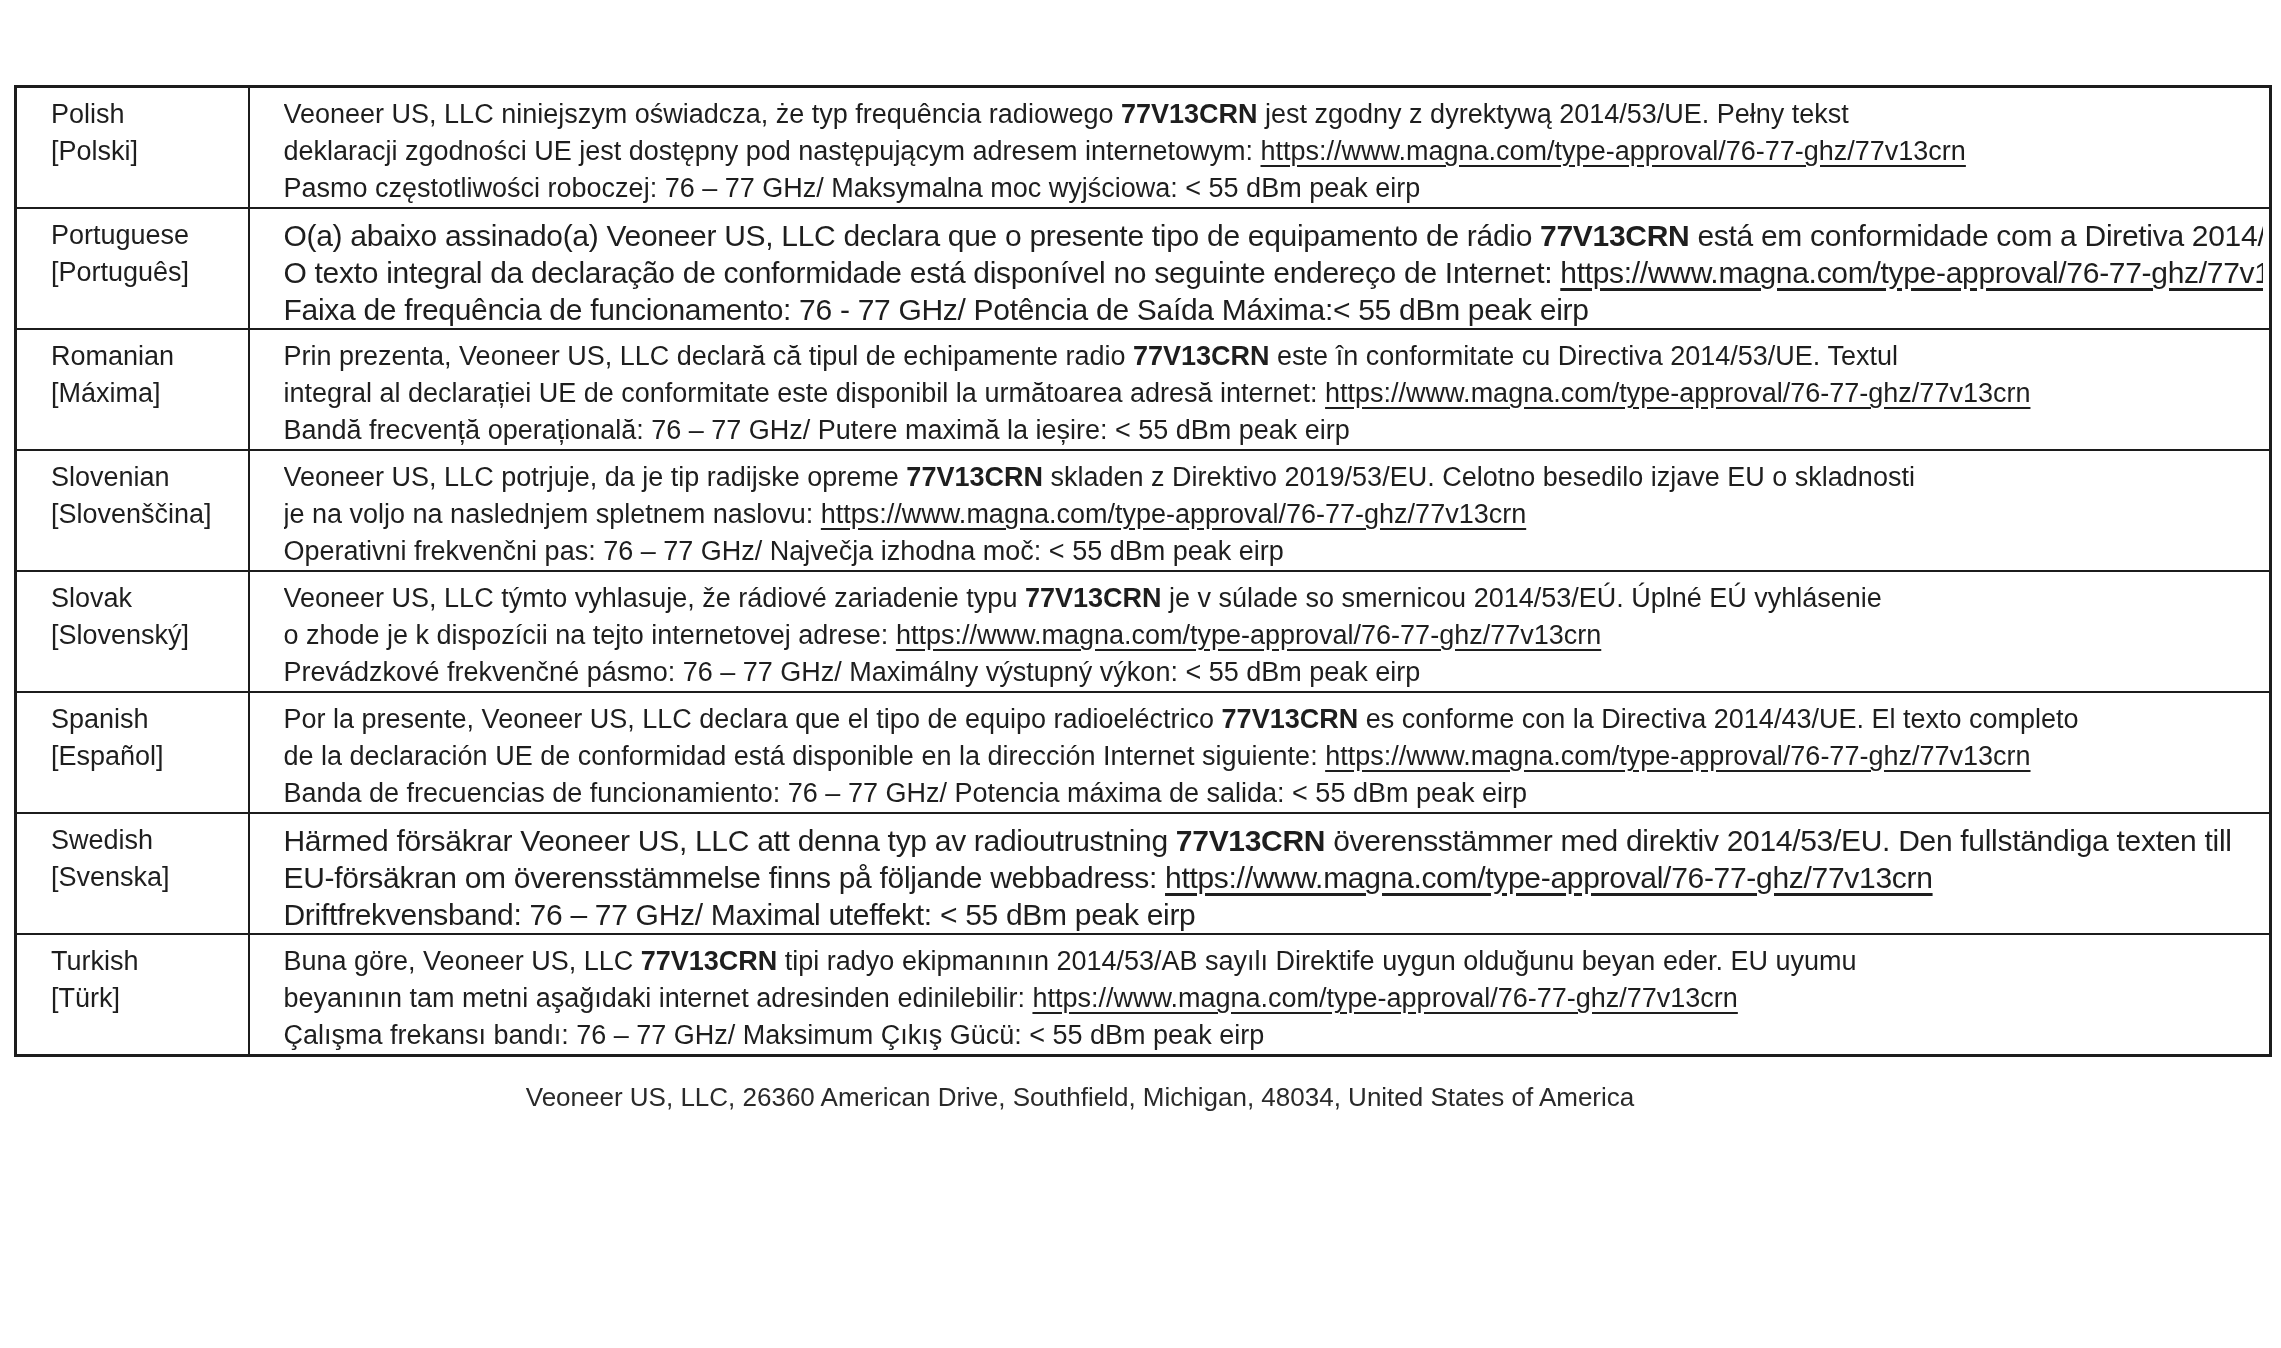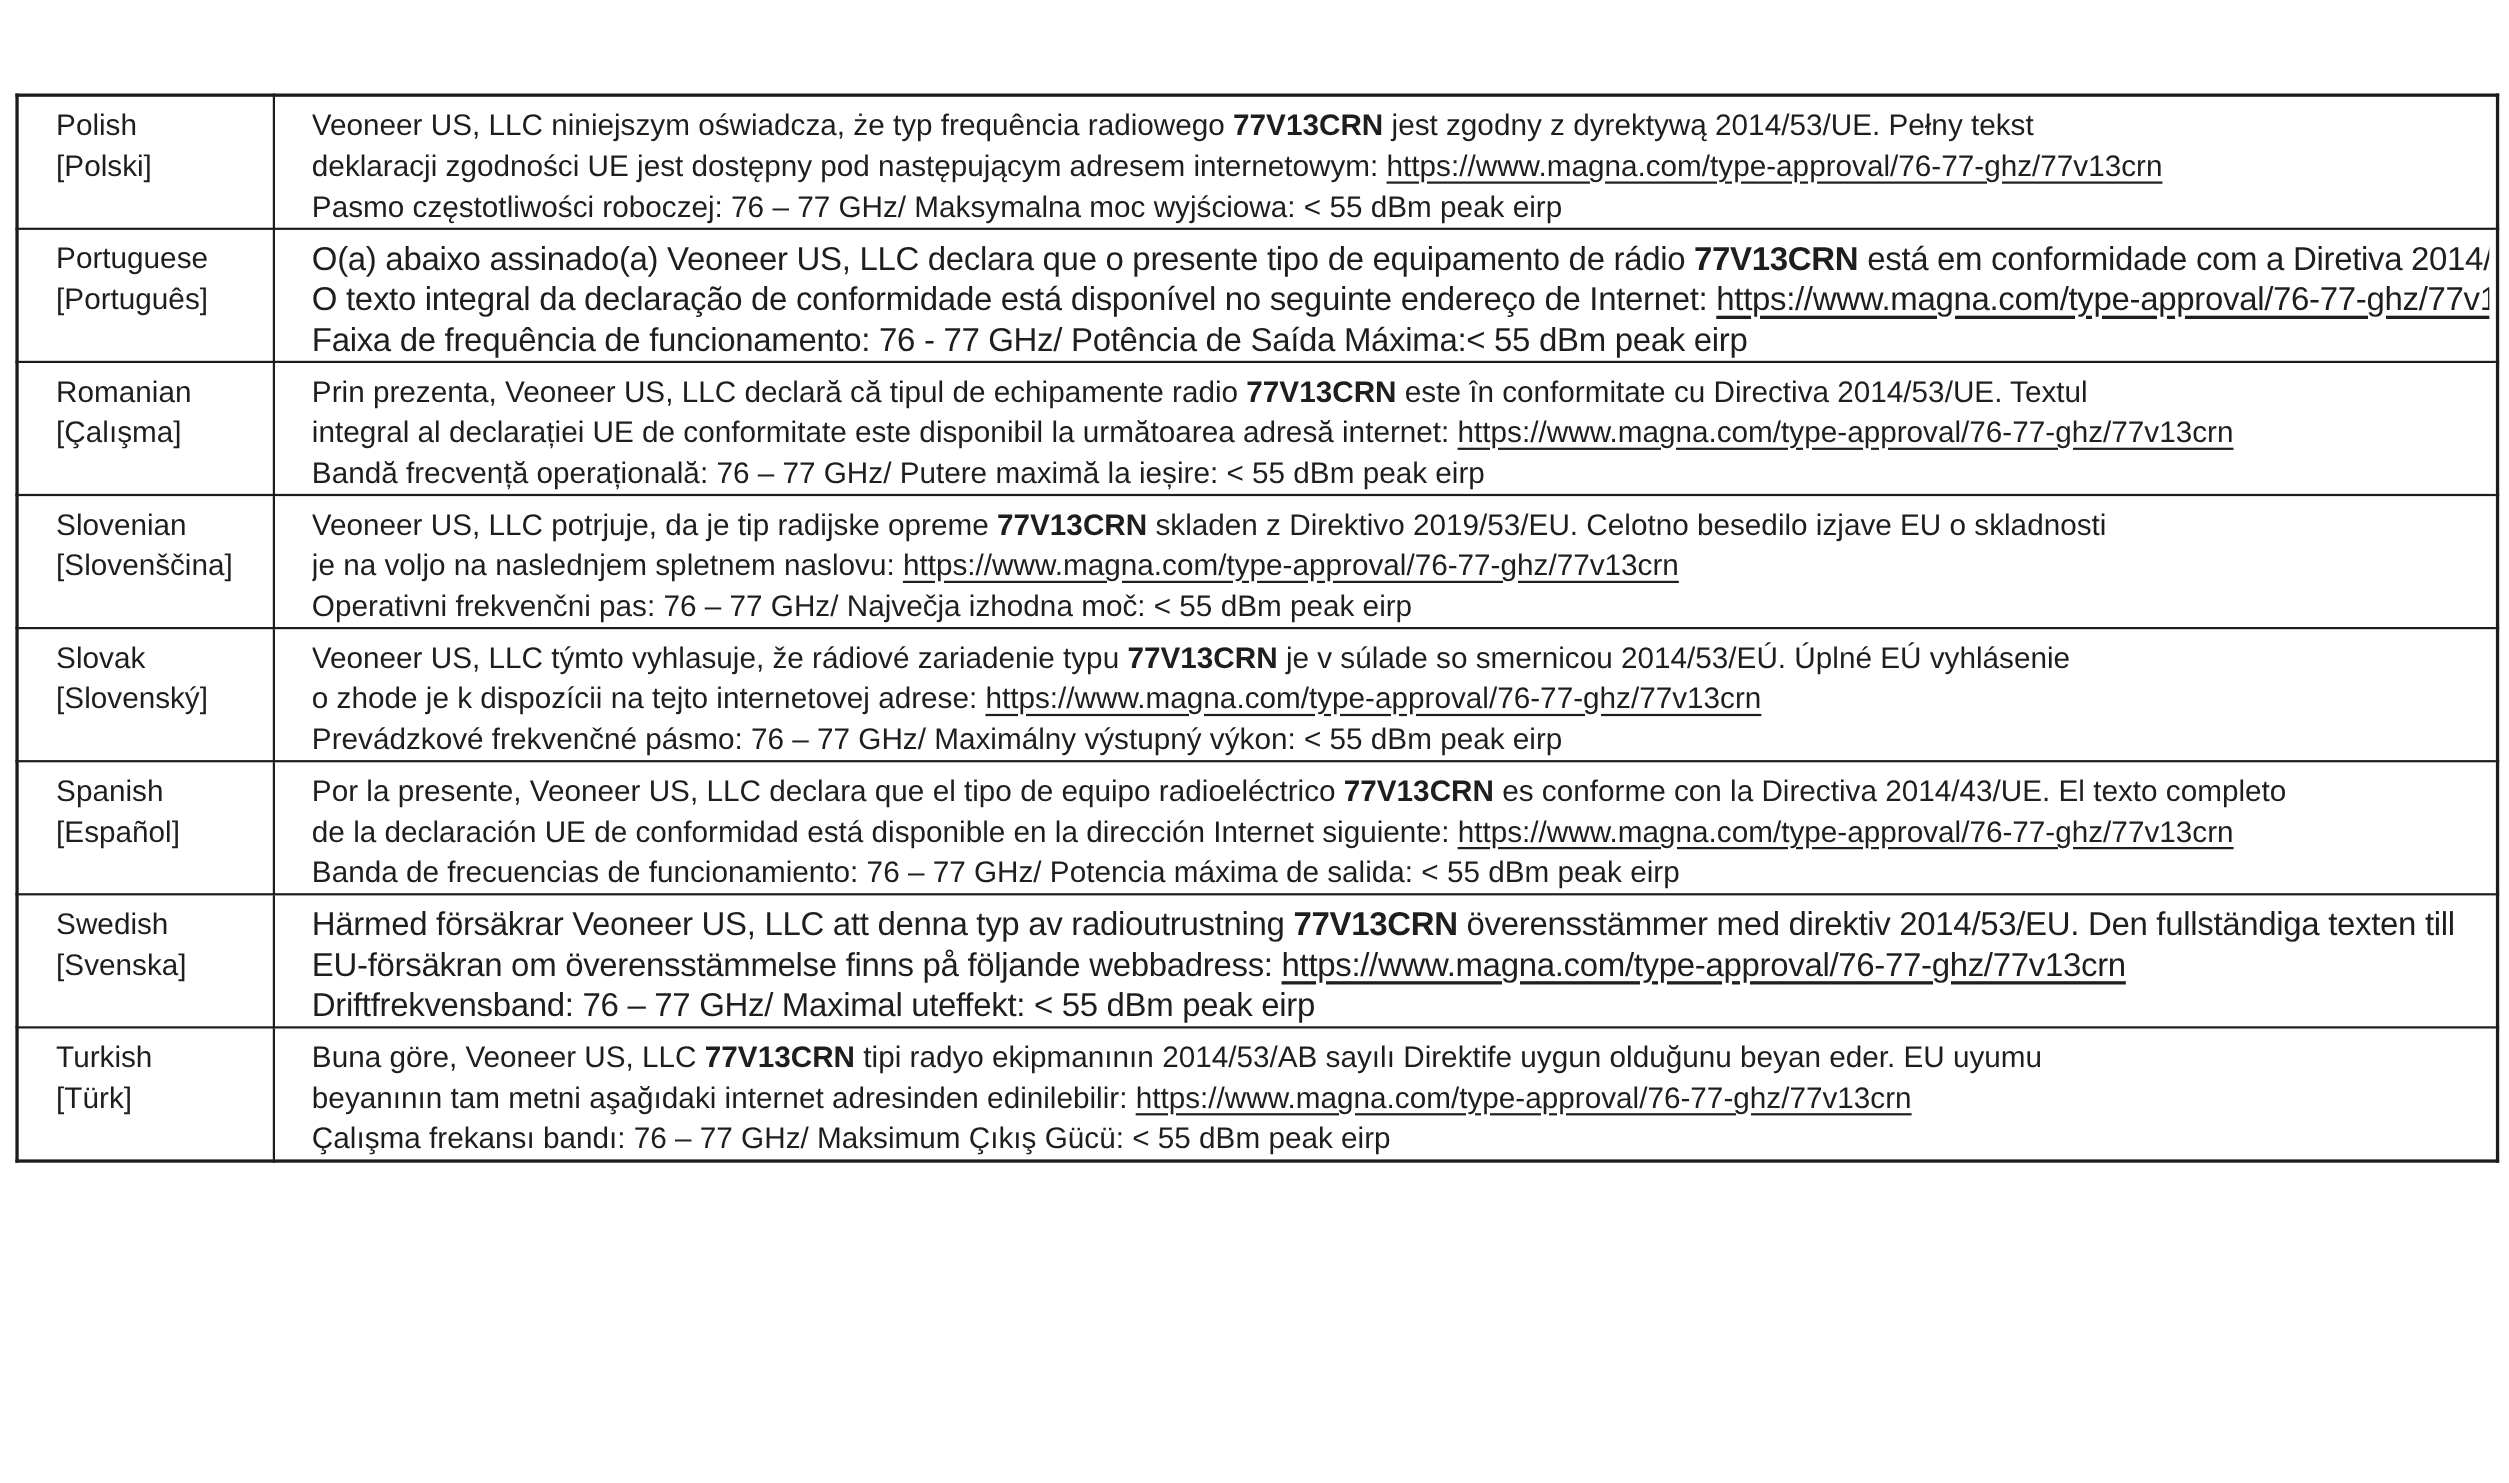--- a/index.html
+++ b/index.html
@@ -102,21 +102,21 @@
         <td class="text">
           <div class="ln"><span>O(a) abaixo assinado(a) Veoneer US, LLC declara que o presente tipo de equipamento de rádio </span><span class="b">77V13CRN</span><span> está em conformidade com a Diretiva 2014/53/UE.</span></div>
           <div class="ln"><span>O texto integral da declaração de conformidade está disponível no seguinte endereço de Internet: </span><span class="url">https://www.magna.com/type-approval/76-77-ghz/77v13crn</span></div>
           <div class="ln">Faixa de frequência de funcionamento: 76 - 77 GHz/ Potência de Saída Máxima:&lt; 55 dBm peak eirp</div>
         </td>
       </tr>
 
       <tr>
         <td class="lang">
           <div>Romanian</div>
-          <div>[Çalışma]</div>
+          <div>[Máxima]</div>
         </td>
         <td class="text">
           <div class="ln"><span>Prin prezenta, Veoneer US, LLC declară că tipul de echipamente radio </span><span class="b">77V13CRN</span><span> este în conformitate cu Directiva 2014/53/UE. Textul</span></div>
           <div class="ln"><span>integral al declarației UE de conformitate este disponibil la următoarea adresă internet: </span><span class="url">https://www.magna.com/type-approval/76-77-ghz/77v13crn</span></div>
           <div class="ln">Bandă frecvență operațională: 76 – 77 GHz/ Putere maximă la ieșire: &lt; 55 dBm peak eirp</div>
         </td>
       </tr>
 
       <tr>
         <td class="lang">
@@ -174,14 +174,15 @@
         <td class="text">
           <div class="ln"><span>Buna göre, Veoneer US, LLC </span><span class="b">77V13CRN</span><span> tipi radyo ekipmanının 2014/53/AB sayılı Direktife uygun olduğunu beyan eder. EU uyumu</span></div>
           <div class="ln"><span>beyanının tam metni aşağıdaki internet adresinden edinilebilir: </span><span class="url">https://www.magna.com/type-approval/76-77-ghz/77v13crn</span></div>
           <div class="ln">Çalışma frekansı bandı: 76 – 77 GHz/ Maksimum Çıkış Gücü: &lt; 55 dBm peak eirp</div>
         </td>
       </tr>
 
     </tbody>
   </table>
 
+  <div class="footer">Veoneer US, LLC, 26360 American Drive, Southfield, Michigan, 48034, United States of America</div>
 
 </div>
 
 </body></html>

